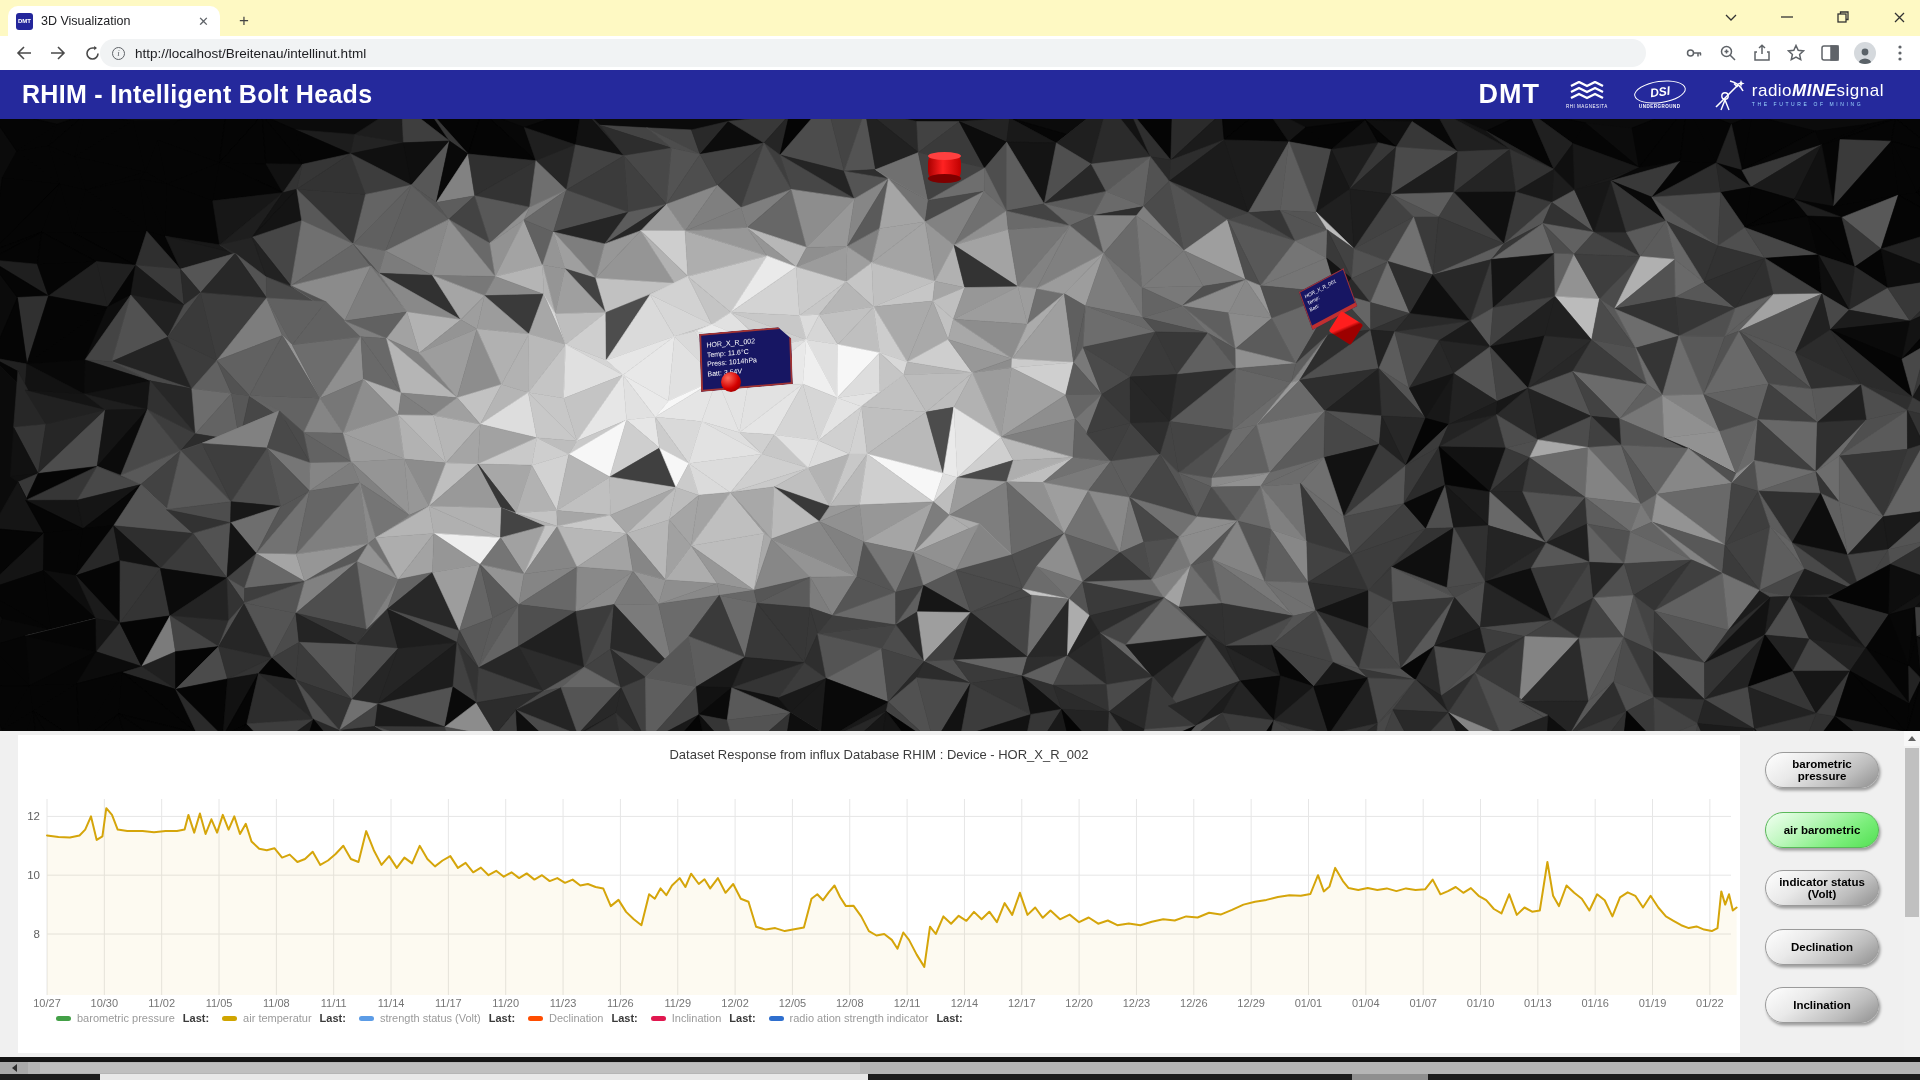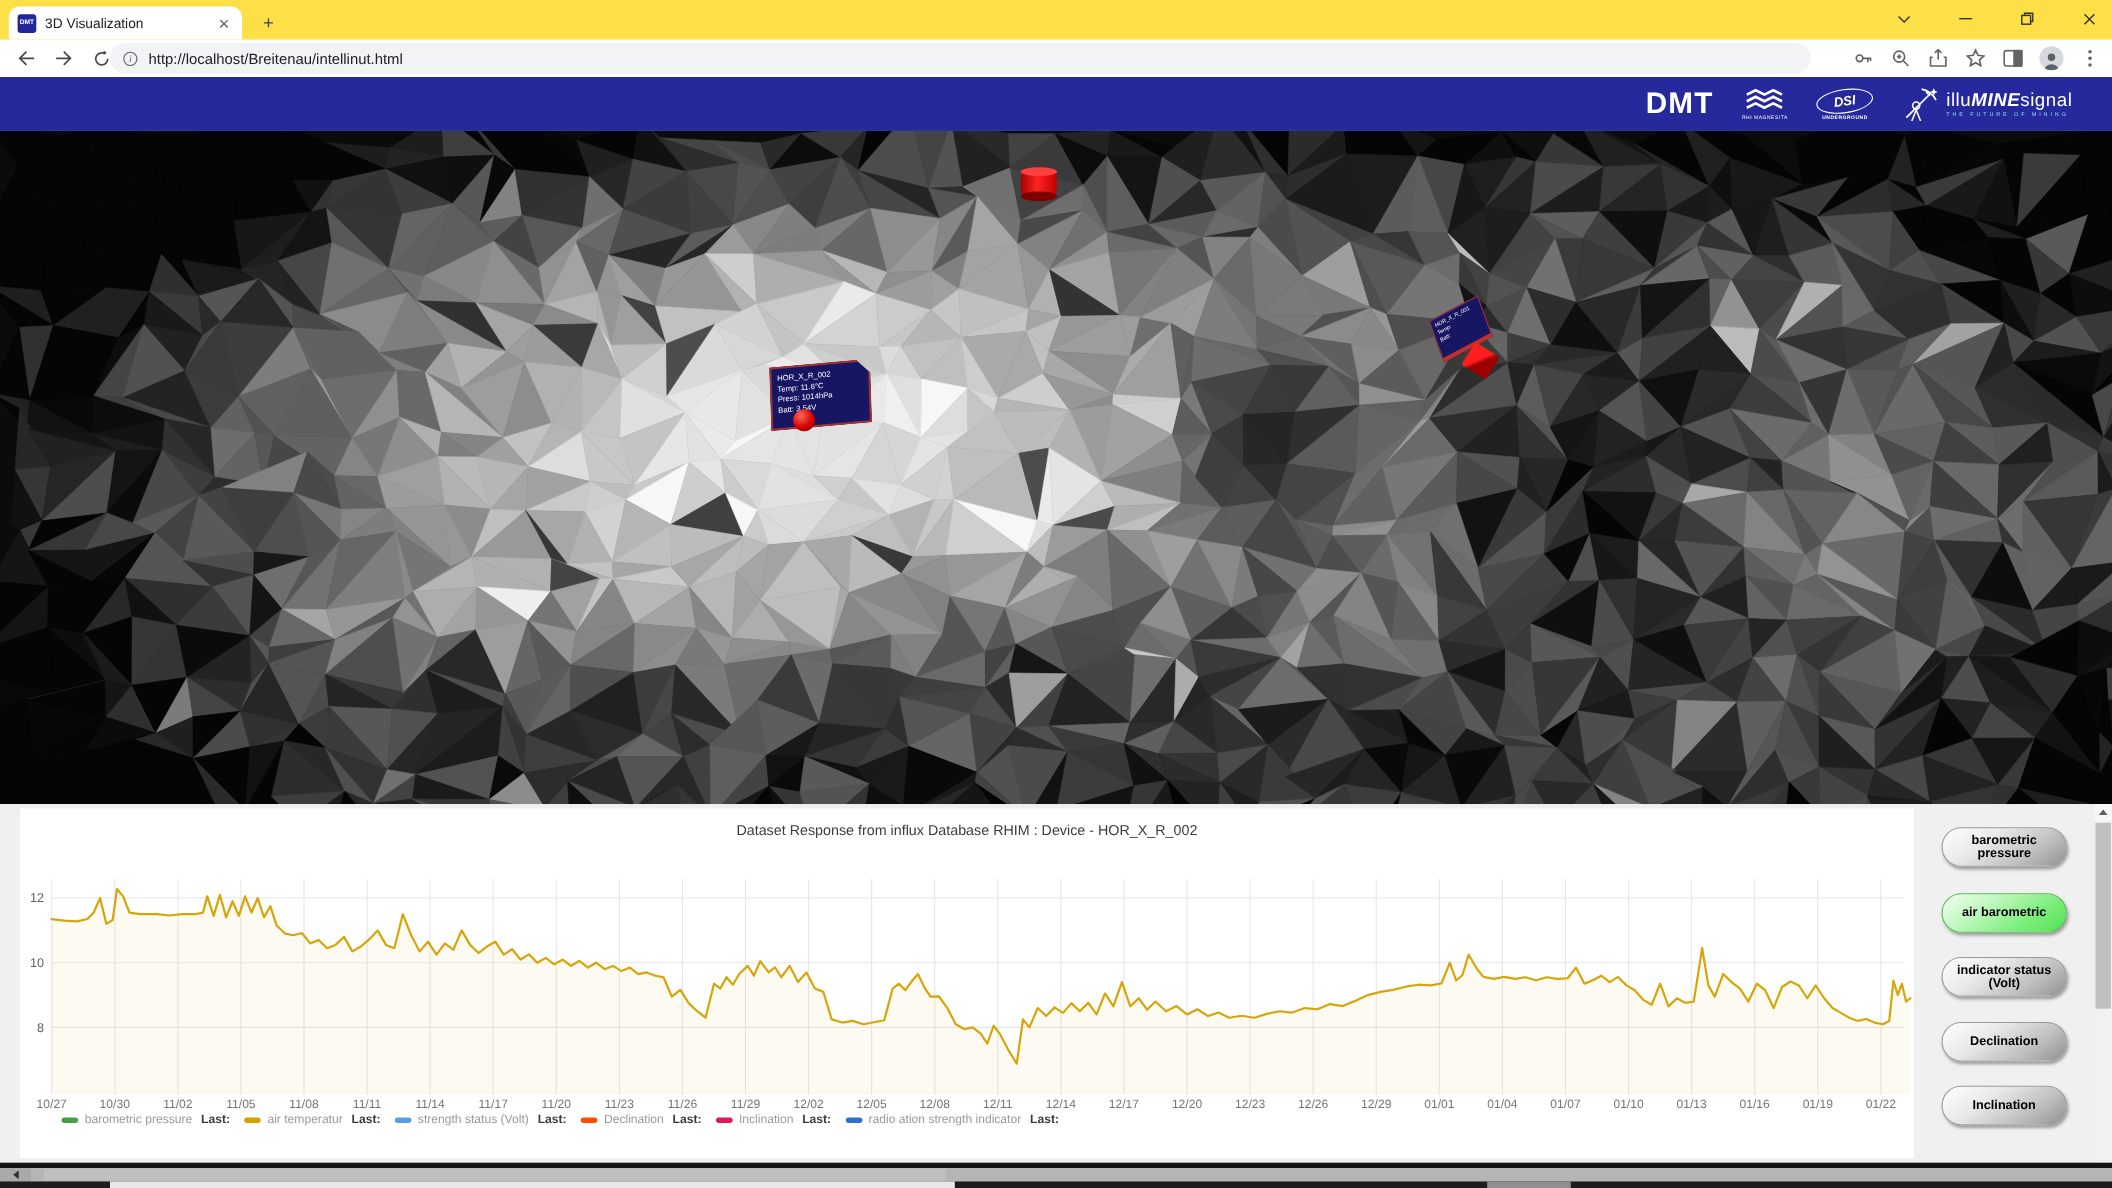--- a/index.html
+++ b/index.html
@@ -1,21 +1,21 @@
 <!DOCTYPE html>
 <html><head>
 <meta charset="utf-8">
 <style>
   * { margin:0; padding:0; box-sizing:border-box; }
   html,body { width:1920px; height:1080px; overflow:hidden; background:#dee1e6;
               font-family:"Liberation Sans", sans-serif; }
   .browser { position:relative; width:1920px; height:1080px; background:#dee1e6; overflow:hidden; }
 
   
-  .tabstrip { position:absolute; left:0; top:0; width:1920px; height:44px; background:#fde047; }
+  .tabstrip { position:absolute; left:0; top:0; width:1920px; height:44px; background:#fef9c3; }
   .tab { position:absolute; left:8px; top:6px; width:212px; height:30px; background:#fff;
          border-radius:10px 10px 0 0; display:flex; align-items:center; padding:0 8px; }
   .favicon { width:17px; height:17px; background:#23269b; border-radius:3px; color:#fff;
              font-size:6px; font-weight:bold; display:flex; align-items:center; justify-content:center; }
   .tab-title { font-size:12.5px; color:#202124; margin-left:8px; flex:1; white-space:nowrap; overflow:hidden; }
   .tab-close { font-size:13px; color:#5f6368; padding:0 3px; cursor:default; }
   .newtab { position:absolute; left:232px; top:9px; width:24px; height:24px; border-radius:50%;
             display:flex; align-items:center; justify-content:center; font-size:17px; color:#444; }
   .winctl { position:absolute; top:0; height:34px; width:42px; display:flex; align-items:center; justify-content:center; }
   .winctl svg { stroke:#333; stroke-width:1.3; fill:none; }
@@ -207,20 +207,21 @@
         <svg width="4" height="16" viewBox="0 0 4 16">
             <circle cx="2" cy="2" r="1.6" fill="#5f6368" stroke="none"></circle>
             <circle cx="2" cy="8" r="1.6" fill="#5f6368" stroke="none"></circle>
             <circle cx="2" cy="14" r="1.6" fill="#5f6368" stroke="none"></circle>
           </svg>
       </span>
     </div>
   </div>
 
   <div class="appheader">
+    <div class="app-title">RHIM - Intelligent Bolt Heads</div>
     <div class="logos">
       <div class="logo-dmt">DMT</div>
       <div class="logo-stack">
         <svg width="36" height="22" viewBox="0 0 36 22">
           <path d="M2 5 L10 1 L18 5 L26 1 L34 5" stroke="#fff" stroke-width="2.4" fill="none"></path>
           <path d="M2 11 L10 7 L18 11 L26 7 L34 11" stroke="#fff" stroke-width="2.4" fill="none"></path>
           <path d="M2 17 L10 13 L18 17 L26 13 L34 17" stroke="#fff" stroke-width="2.4" fill="none"></path>
         </svg>
         <div class="logo-tiny">RHI MAGNESITA</div>
       </div>
@@ -233,21 +234,21 @@
       <div class="illu">
         <svg width="34" height="32" viewBox="0 0 34 32">
           <path d="M4 28 L26 6" stroke="#fff" stroke-width="1.6"></path>
           <path d="M18 2 Q27 4 31 12" stroke="#fff" stroke-width="1.6" fill="none"></path>
           <path d="M22 4.5 L25.5 8" stroke="#fff" stroke-width="1.6"></path>
           <circle cx="13" cy="17" r="3.2" stroke="#fff" stroke-width="1.4" fill="none"></circle>
           <path d="M9 31 L13 21 L17 31" stroke="#fff" stroke-width="1.4" fill="none"></path>
           <path d="M29 1 l1 2.6 2.6 1 -2.6 1 -1 2.6 -1-2.6 -2.6-1 2.6-1 Z" fill="#fff"></path>
         </svg>
         <div class="illu-text">
-          <div class="illu-main"><span>illu</span><b>MINE</b><span>signal</span></div>
+          <div class="illu-main"><span>radio</span><b>MINE</b><span>signal</span></div>
           <div class="illu-tag">THE FUTURE OF MINING</div>
         </div>
       </div>
     </div>
   </div>
 
   <div class="scene">
     <svg id="mesh" width="1920" height="612">
         <polygon points="-13.2,-11.2 57.0,5.2 16.7,32.2" fill="rgb(5,5,5)" stroke="rgb(5,5,5)" stroke-width="0.6"></polygon>
         <polygon points="57.0,5.2 48.8,26.7 16.7,32.2" fill="rgb(5,5,5)" stroke="rgb(5,5,5)" stroke-width="0.6"></polygon>

